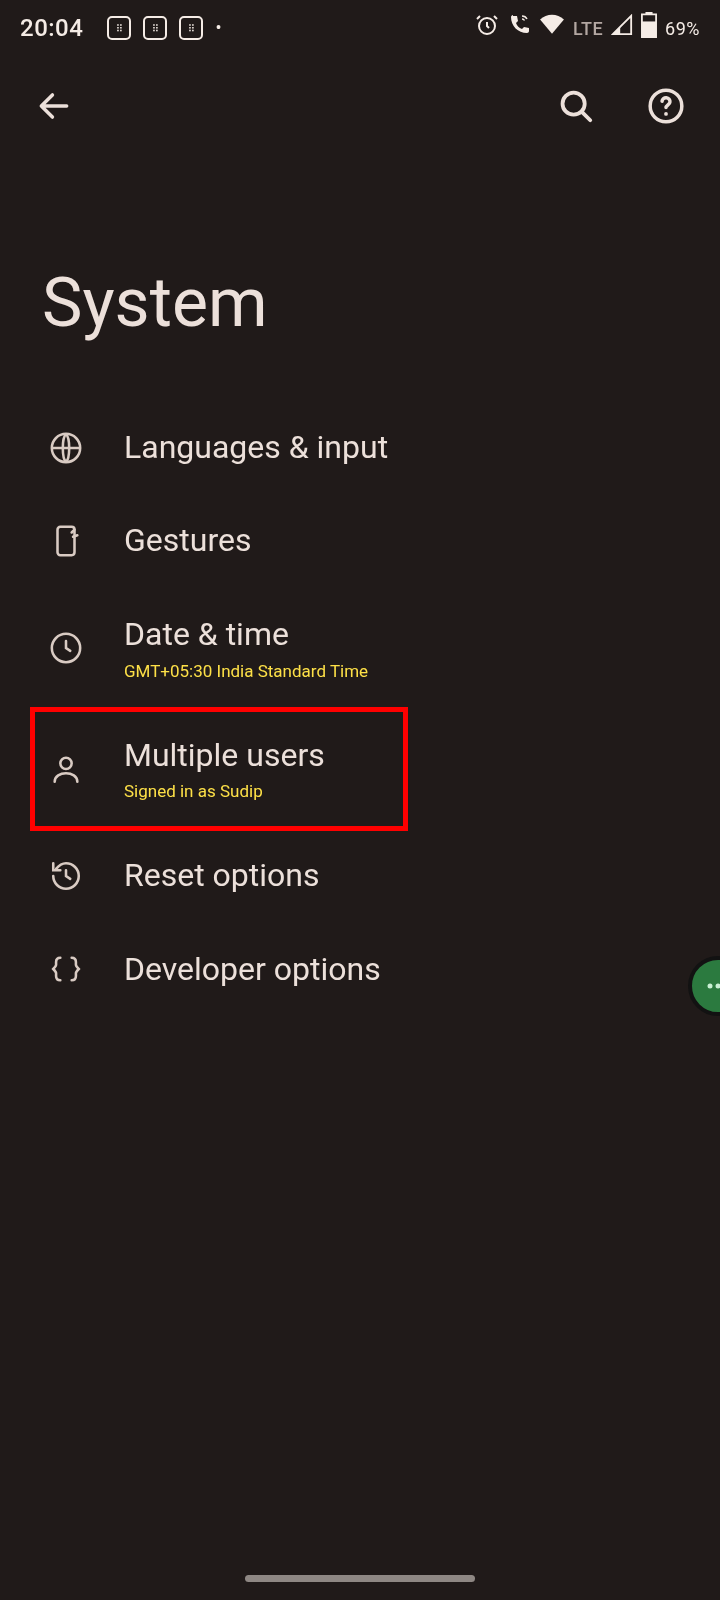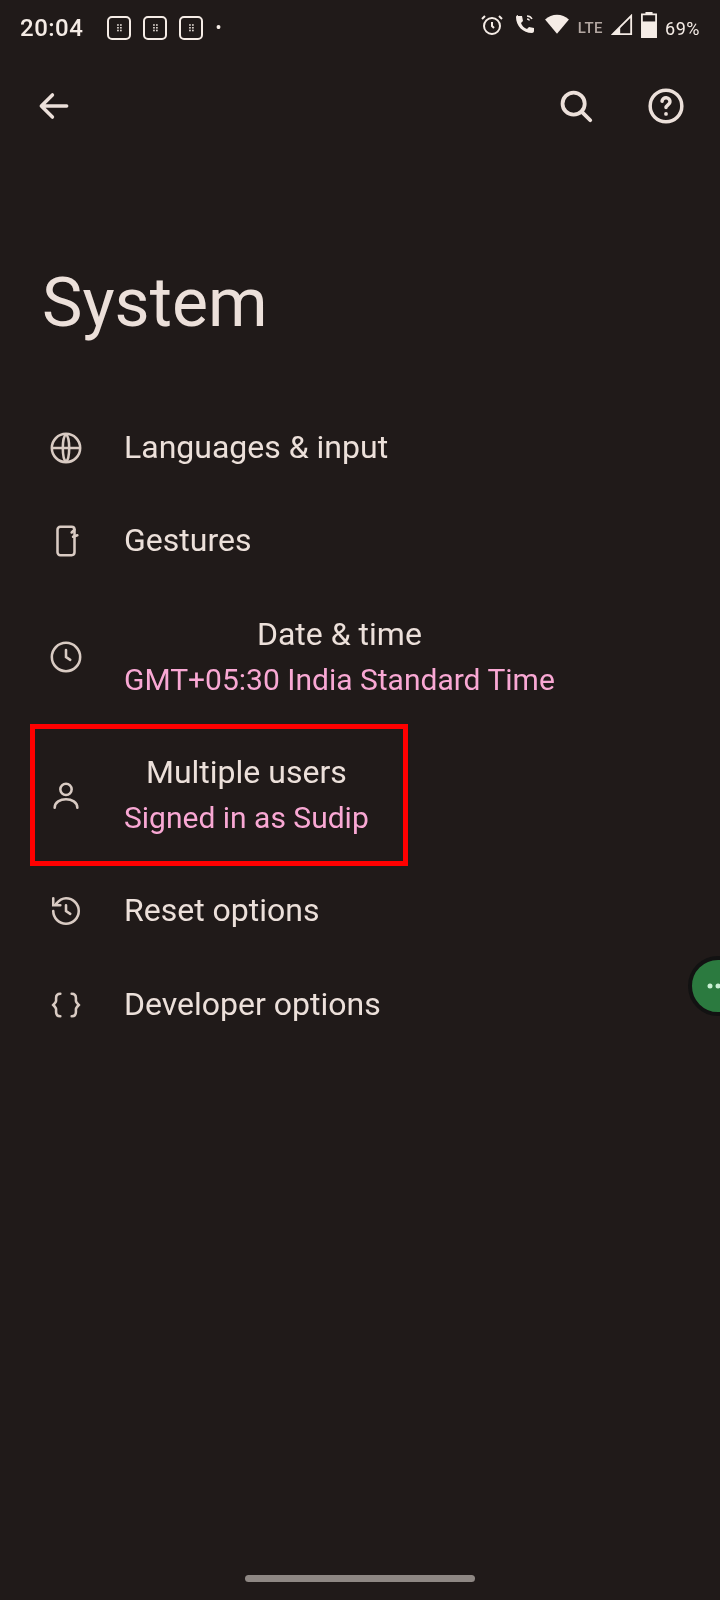--- a/index.html
+++ b/index.html
@@ -25,21 +25,21 @@
   .status-right { display: flex; align-items: center; gap: 8px; }
   .status-time { font-weight: 500; letter-spacing: 0.5px; }
   .status-icon-box {
     width: 24px; height: 24px;
     border: 2px solid #f5ece6;
     border-radius: 5px;
     display: flex; align-items: center; justify-content: center;
     font-size: 10px;
   }
   .status-dot { font-size: 18px; line-height: 1; }
-  .status-lte { font-size: 15px; color: #b3a7a2; letter-spacing: 0.5px; font-weight: 500; }
+  .status-lte { font-size: 18px; color: #b3a7a2; letter-spacing: 0.5px; font-weight: 500; }
   .status-pct { font-size: 18px; letter-spacing: 0.5px; }
 
   .top-bar {
     height: 100px;
     display: flex;
     align-items: center;
     justify-content: space-between;
     padding: 0 30px;
   }
   .top-left { display: flex; align-items: center; }
@@ -60,42 +60,41 @@
     line-height: 1.1;
   }
 
   .list { padding: 0 0 0 0; }
   .row {
     display: flex;
     align-items: center;
     padding: 26px 20px 26px 48px;
     cursor: pointer;
     position: relative;
-    text-align: center;
   }
   .row-icon {
     width: 36px; height: 36px;
     display: flex; align-items: center; justify-content: center;
     color: #d9cbc3;
     flex-shrink: 0;
   }
   .row-icon svg { width: 34px; height: 34px; }
   .row-text {
     padding-left: 40px;
     display: flex; flex-direction: column;
     gap: 2px;
   }
   .row-title {
     font-size: 32px;
     color: #ece0da;
     line-height: 1.3;
   }
   .row-sub {
-    font-size: 30px;
-    color: #f9a8d4;
+    font-size: 17px;
+    color: #fde047;
     line-height: 1.35;
     padding-top: 2px;
   }
 
   .highlight-box {
     position: absolute;
     left: 30px; right: 312px;
     top: -2px; bottom: -2px;
     border: 5px solid #ff0000;
     pointer-events: none;

